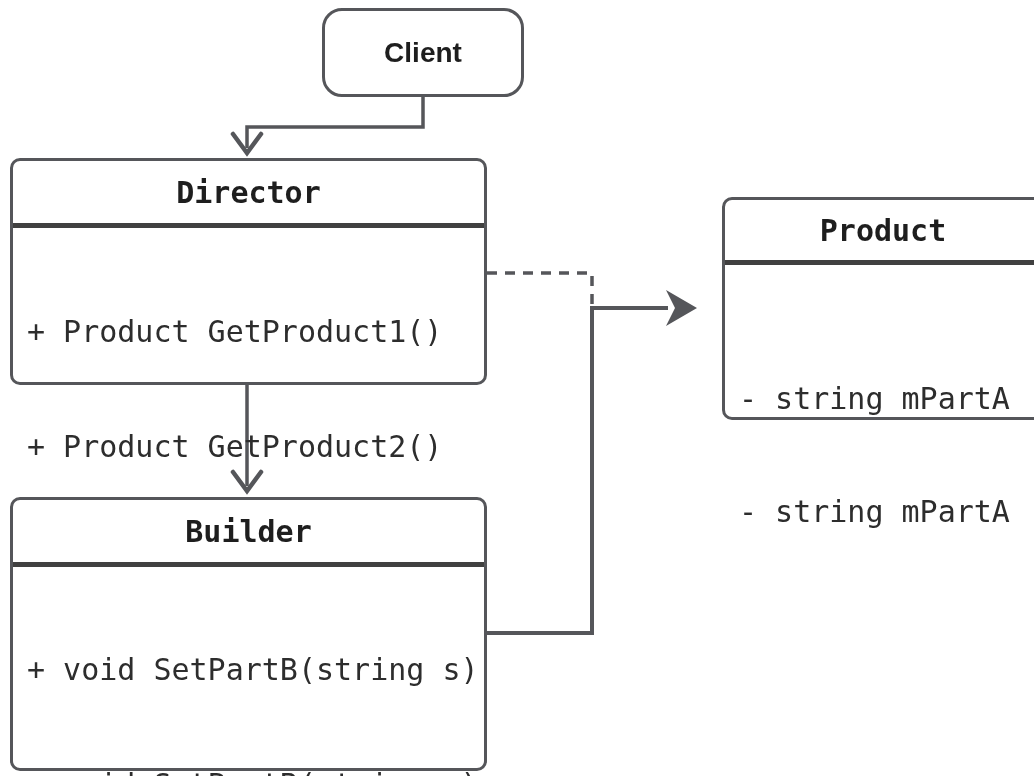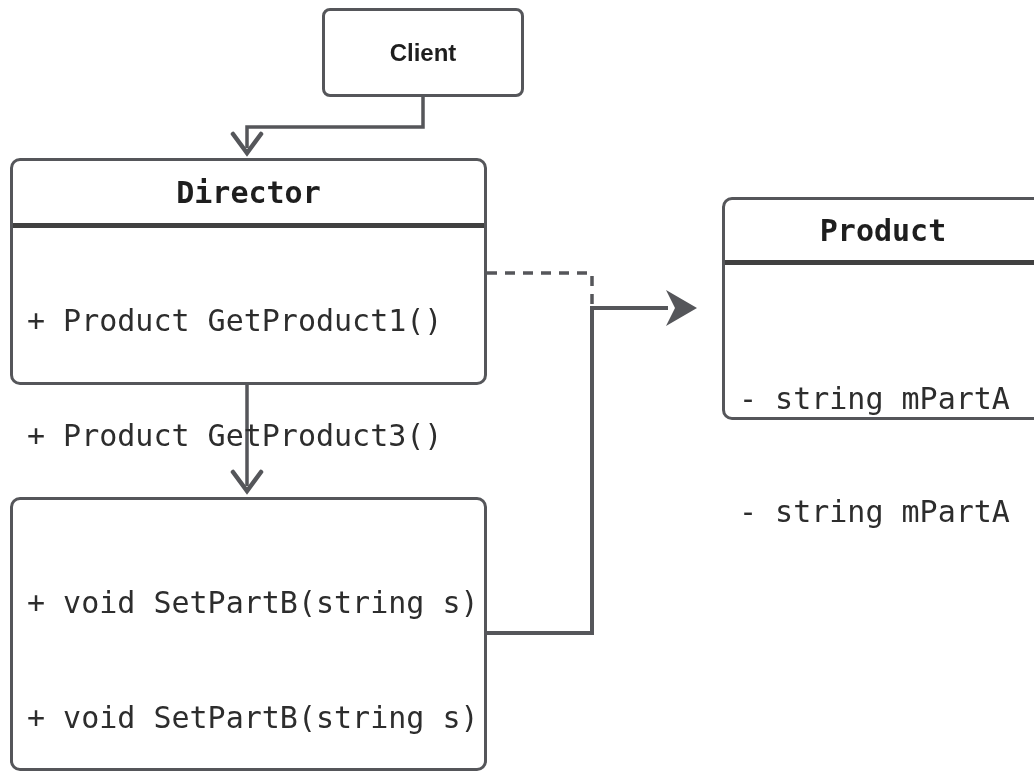--- a/index.html
+++ b/index.html
@@ -45,32 +45,32 @@
     font-family: "DejaVu Sans Mono", monospace;
     font-size: 30px;
     color: #2d2d2d;
     padding-left: 14px;
     white-space: pre;
   }
   .member-row { height: 45px; line-height: 45px; }
   #class-box-product .member-row { height: 43px; line-height: 43px; }
   #class-box-client {
     left: 322px; top: 8px; width: 202px; height: 89px;
-    border-radius: 8px;
+    border-radius: 20px;
     display: flex;
     align-items: center;
     justify-content: center;
     font-family: "Liberation Sans", sans-serif;
     font-weight: bold;
-    font-size: 24px;
+    font-size: 28px;
     color: #1e1e1e;
   }
   #class-box-director { left: 10px;  top: 158px; width: 477px; height: 227px; }
   #class-box-director .uml-title { height: 67px; }
-  #class-box-director .uml-members { }
+  #class-box-director .uml-members { padding-top: 11px; }
   #class-box-builder  { left: 10px;  top: 497px; width: 477px; height: 274px; }
   #class-box-builder .uml-title { height: 67px; }
   #class-box-builder .uml-members { padding-top: 10px; }
   #class-box-product  { left: 722px; top: 197px; width: 322px; height: 223px; }
   #class-box-product .uml-title { height: 65px; }
   #class-box-product .uml-members { padding-top: 10px; margin-top: 32px; }
 </style>
 </head>
 <body>
 
@@ -91,25 +91,27 @@
   </svg>
 
   <div class="uml-box" id="class-box-client">
     <span>Client</span>
   </div>
 
   <div class="uml-box" id="class-box-director">
     <div class="uml-title">Director</div>
     <div class="uml-members">
       <div class="member-row">+ Product GetProduct1()</div>
+      <div class="member-row">+ Product GetProduct2()</div>
       <div class="member-row">+ Product GetProduct3()</div>
     </div>
   </div>
 
   <div class="uml-box" id="class-box-builder">
+    <div class="uml-title">Builder</div>
     <div class="uml-members">
       <div class="member-row">+ void SetPartB(string s)</div>
       <div class="member-row">+ void SetPartB(string s)</div>
       
       
     </div>
   </div>
 
   <div class="uml-box" id="class-box-product">
     <div class="uml-title">Product</div>

